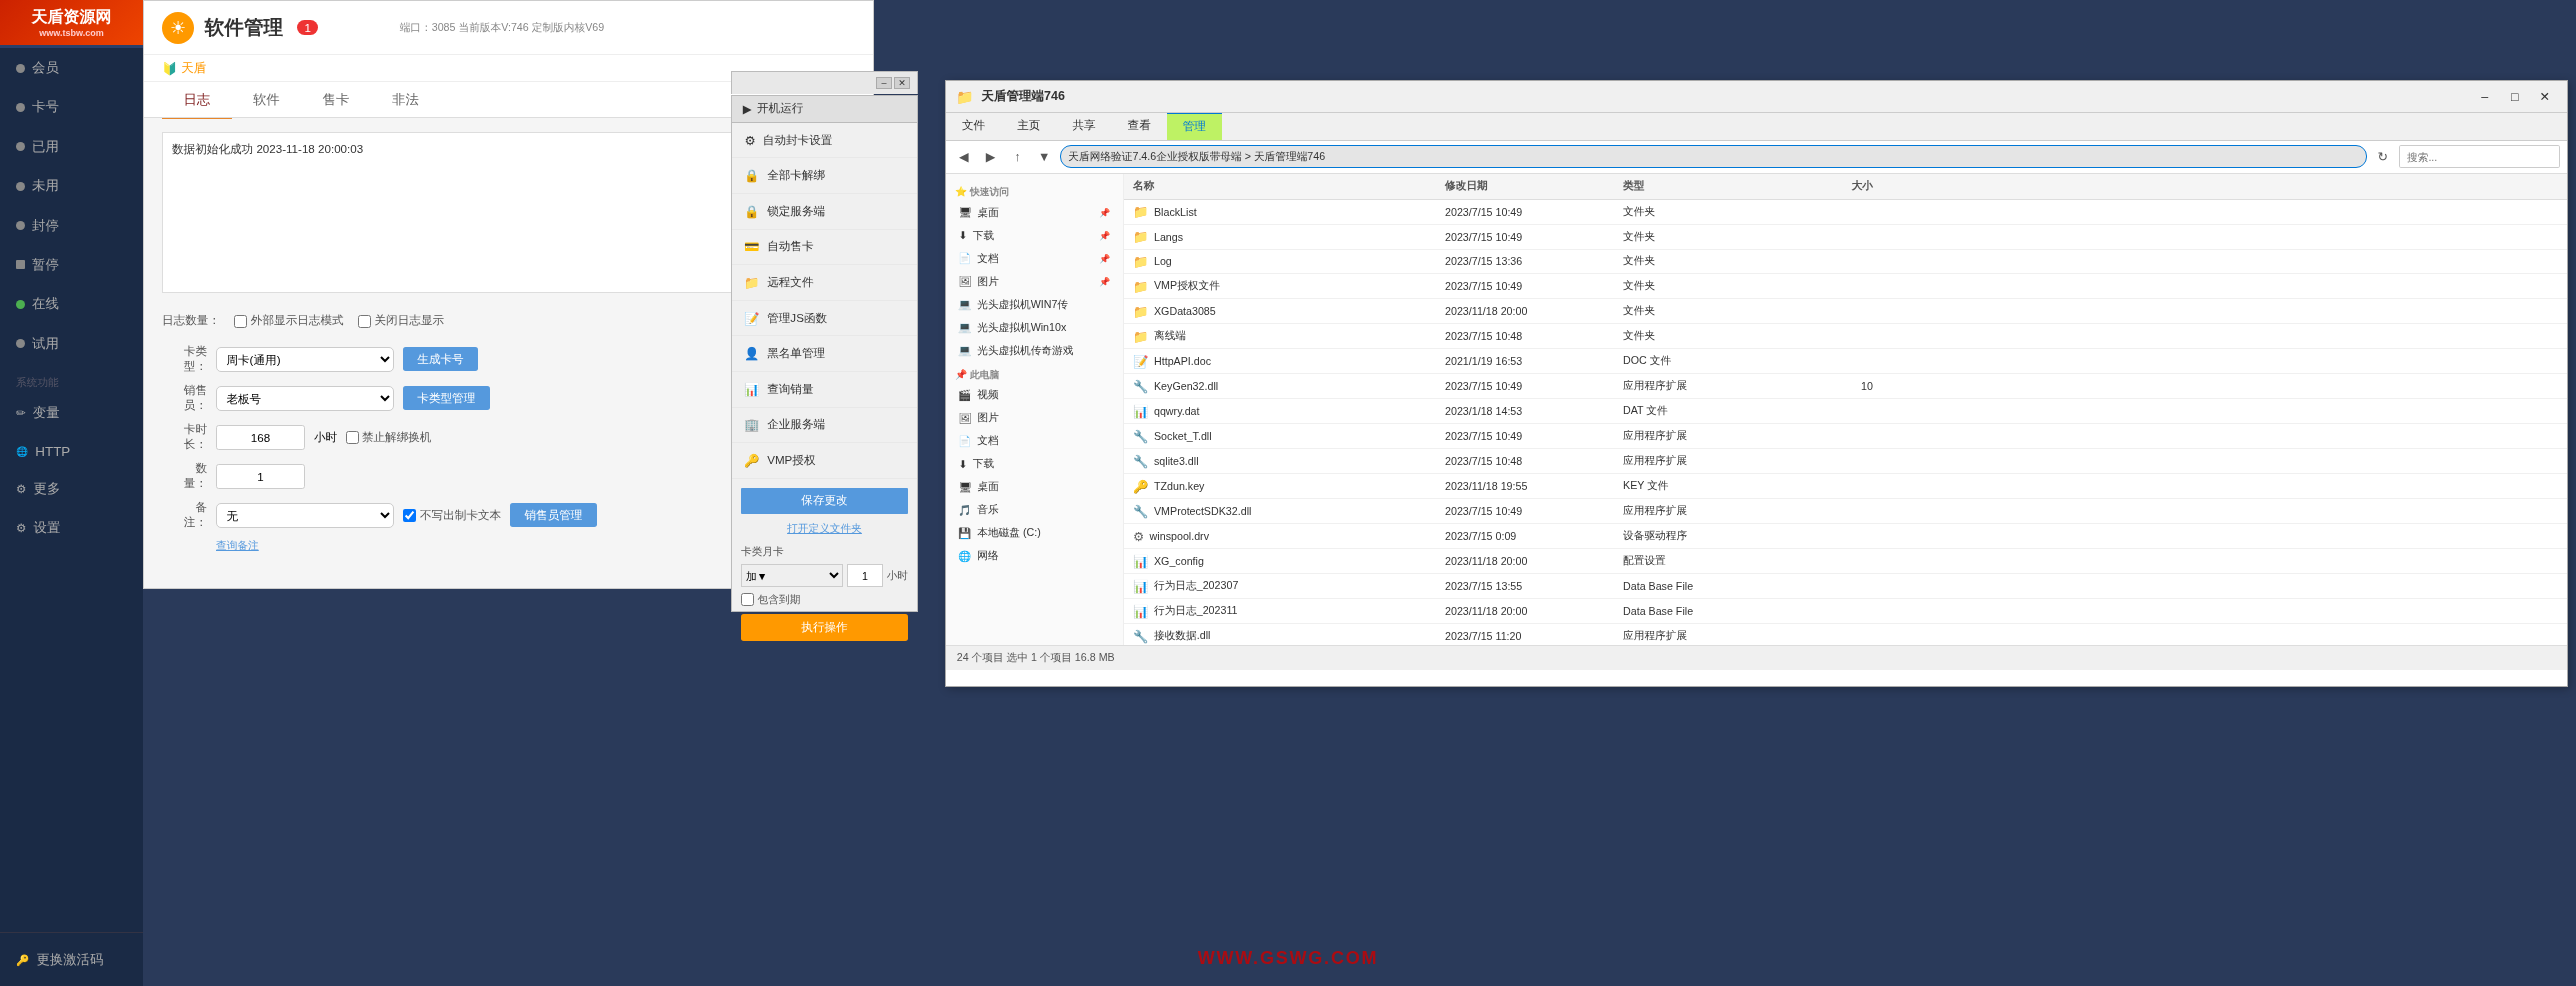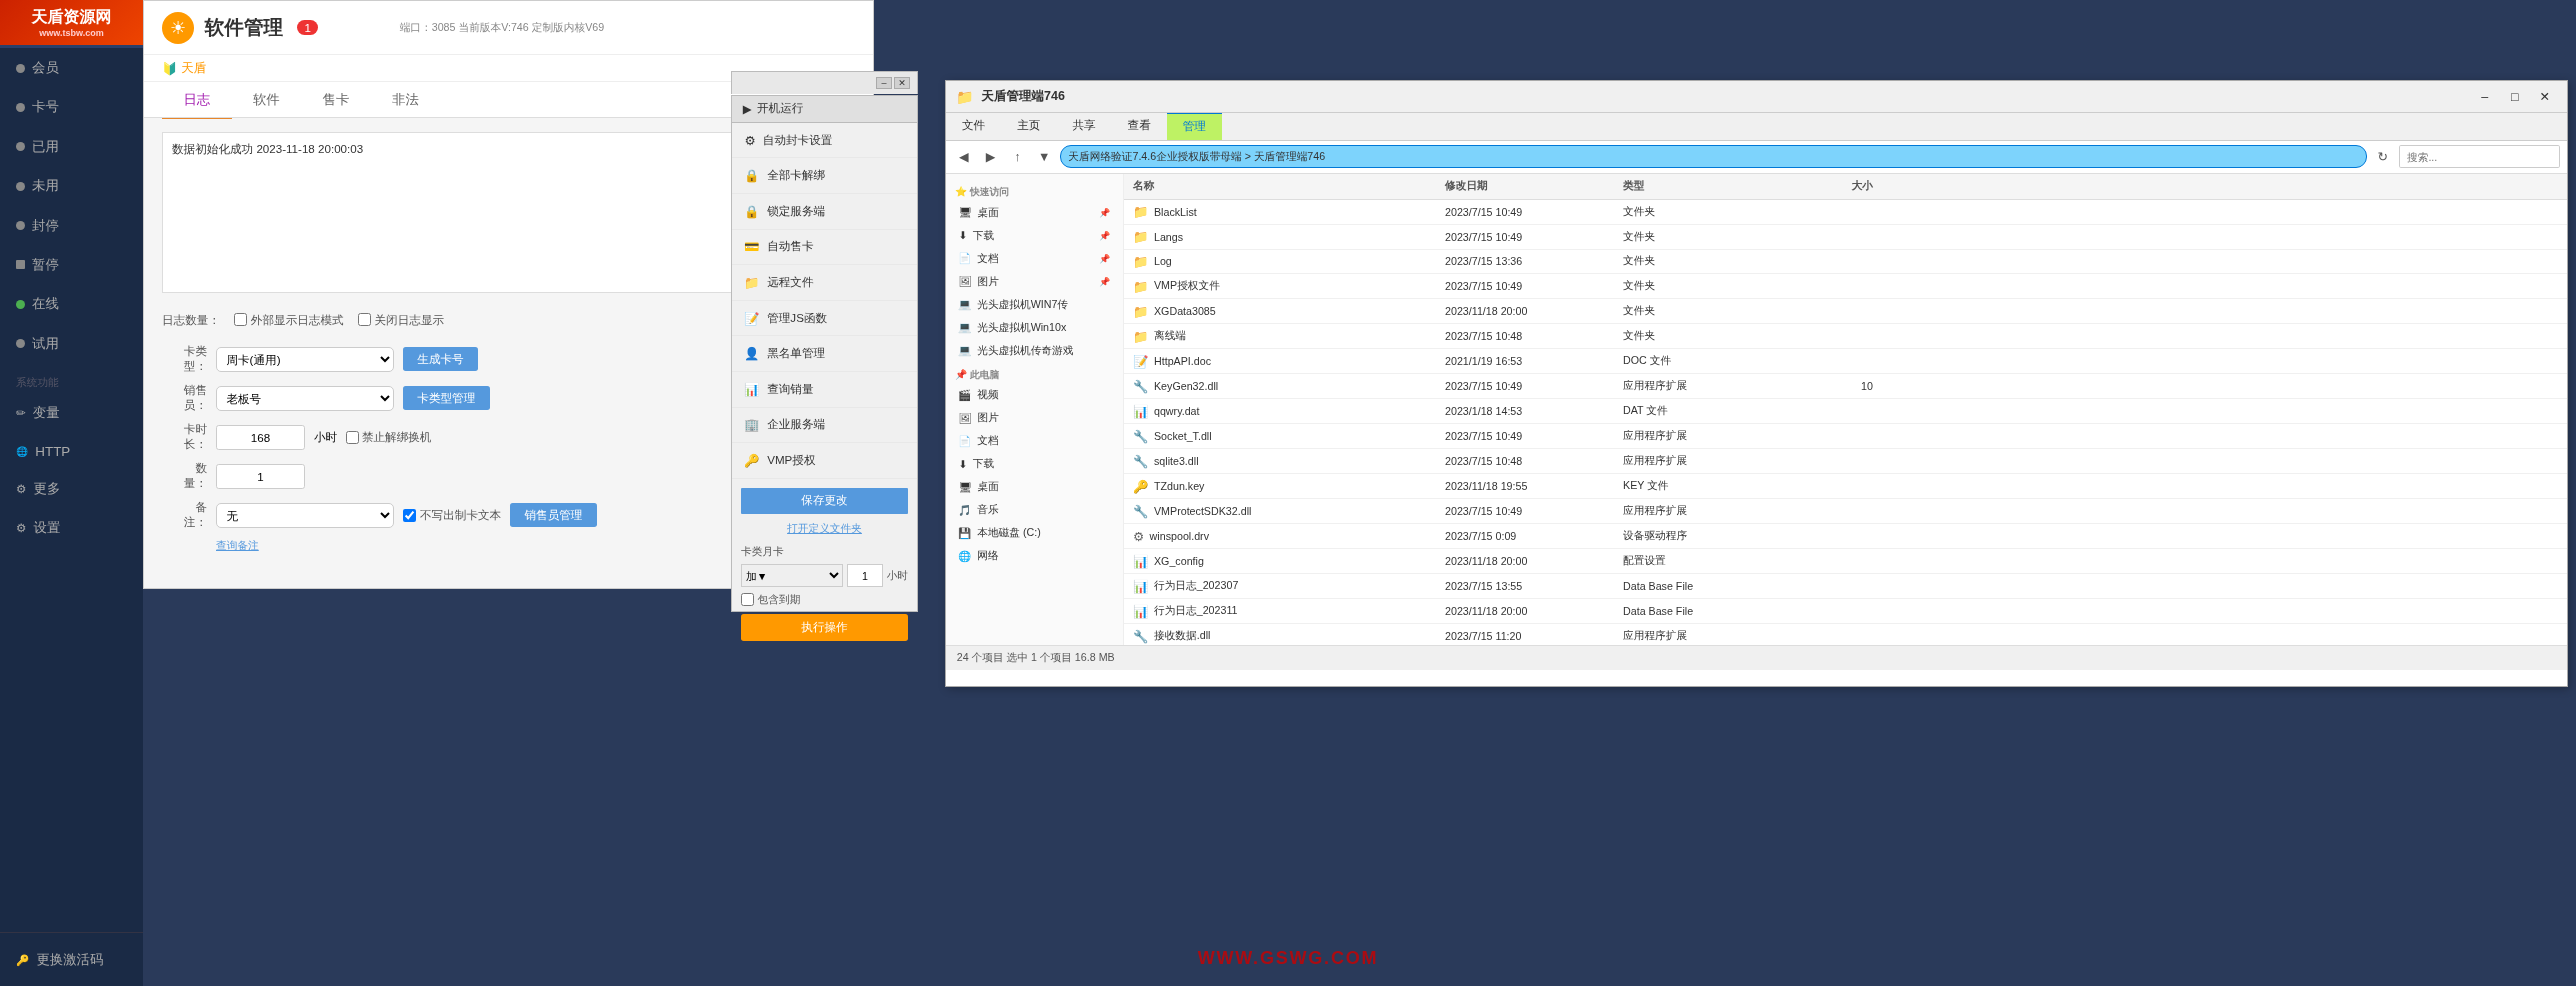--- a/index.html
+++ b/index.html
@@ -32,29 +32,29 @@
       border-bottom: 0.9px solid #eee; height: 54px;
     }
     .main-header-icon { width: 32px; height: 32px; border-radius: 50%; background: #f90; display: flex; align-items: center; justify-content: center; color: white; font-size: 16px; }
     .main-header-title { font-size: 19.6px; color: #333; font-weight: bold; }
     .main-header-badge { background: #e33; color: white; border-radius: 9px; padding: 0.9px 7.1px; font-size: 11.6px; margin-left: 3.6px; }
     .main-subheader { background: #fff; padding: 3.6px 18px; color: #f90; font-size: 12.5px; border-bottom: 0.9px solid #eee; height: 27px; display: flex; align-items: center; }
 
     
     .tab-bar { display: flex; padding: 0 18px; background: #fff; border-bottom: 1.8px solid #ddd; }
     .tab { padding: 9px 21.4px; cursor: pointer; font-size: 13.4px; color: #666; border-bottom: 1.8px solid transparent; margin-bottom: -1.8px; }
-    .tab.active { color: #a21caf; border-bottom: 1.8px solid #e8862a; }
+    .tab.active { color: #7f1d1d; border-bottom: 1.8px solid #e8862a; }
 
     
     .log-area {
       margin: 13.4px 18px; background: #fff; border: 0.9px solid #ddd; height: 161px;
       padding: 9px; font-size: 11.6px; color: #333; overflow-y: auto;
     }
     .log-actions { display: flex; align-items: center; padding: 7.1px 18px; gap: 14.3px; font-size: 11.6px; color: #555; }
-    .log-actions label { display: flex; align-items: flex-start; gap: 3.6px; cursor: pointer; }
+    .log-actions label { display: flex; align-items: flex-end; gap: 3.6px; cursor: pointer; }
     .log-clear-btn { margin-left: auto; color: #888; cursor: pointer; font-size: 11.6px; }
 
     
     .form-area { padding: 9px 18px; background: #f5f5f5; }
     .form-row { display: flex; align-items: center; gap: 9px; margin-bottom: 9px; font-size: 11.6px; }
     .form-label { width: 45px; color: #555; text-align: right; }
     .form-select { width: 178px; height: 25px; border: 0.9px solid #ccc; border-radius: 5px; font-size: 11.6px; padding: 1.8px 5.4px; background: #fff; }
     .form-input { width: 89px; height: 25px; border: 0.9px solid #ccc; border-radius: 2.7px; font-size: 11.6px; padding: 1.8px 5.4px; background: #fff; text-align: center; }
     .form-btn { background: #5599dd; color: white; border: none; border-radius: 2.7px; padding: 4.5px 14.3px; font-size: 11.6px; cursor: pointer; white-space: nowrap; }
     .remarks-link { color: #5599dd; font-size: 10.7px; text-decoration: underline; cursor: pointer; margin-left: 54px; }
@@ -83,21 +83,21 @@
     .fe-titlebar-btn { width: 23px; height: 18px; display: flex; align-items: center; justify-content: center; cursor: pointer; font-size: 12.5px; color: #333; }
 
     
     .fe-ribbon-tabs { display: flex; background: #f0f0f0; border-bottom: 0.9px solid #ccc; }
     .fe-ribbon-tab { padding: 5.4px 16px; font-size: 11.6px; color: #333; cursor: pointer; }
     .fe-ribbon-tab.active { background: #bef264; border-top: 1.8px solid #0078d7; color: #0078d7; }
 
     
     .fe-addressbar { display: flex; align-items: center; padding: 4.5px 7.1px; border-bottom: 0.9px solid #ddd; gap: 5.4px; background: #fff; }
     .fe-nav-btn { width: 21.4px; height: 21.4px; display: flex; align-items: center; justify-content: center; cursor: pointer; color: #555; font-size: 12.5px; }
-    .fe-addresspath { flex: 1; height: 23px; border: 0.9px solid #0078d7; border-radius: 11px; padding: 1.8px 7.1px; font-size: 10.7px; display: flex; align-items: center; color: #333; background: #7dd3fc; }
+    .fe-addresspath { flex: 1; height: 23px; border: 0.9px solid #0078d7; border-radius: 11px; padding: 1.8px 7.1px; font-size: 10.7px; display: flex; align-items: center; color: #333; background: #e5e5e5; }
     .fe-searchbox { width: 161px; height: 23px; border: 0.9px solid #ccc; border-radius: 1.8px; padding: 1.8px 7.1px; font-size: 10.7px; background: #fff; }
 
     
     .fe-main { display: flex; height: calc(100% - 134px); }
     .fe-sidebar { width: 178px; border-right: 0.9px solid #eee; overflow-y: auto; padding: 5.4px 0; background: #fafafa; }
     .fe-sidebar-item { padding: 4.5px 12.5px; font-size: 10.7px; color: #333; cursor: pointer; display: flex; align-items: center; gap: 5.4px; white-space: nowrap; }
     .fe-sidebar-section { padding: 7.1px 9px 1.8px; font-size: 9.8px; color: #888; font-weight: bold; }
 
     
     .fe-filelist { flex: 1; overflow-y: auto; }

